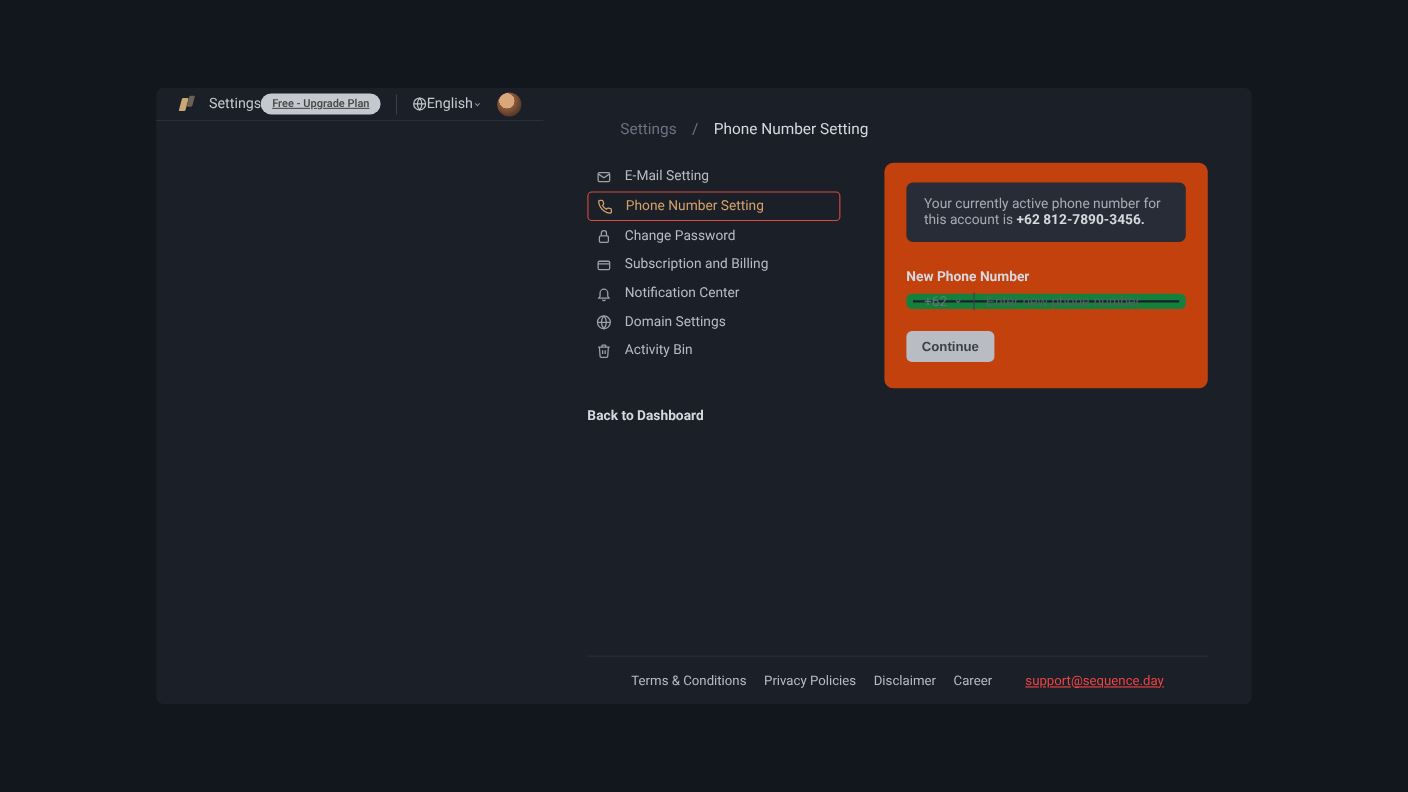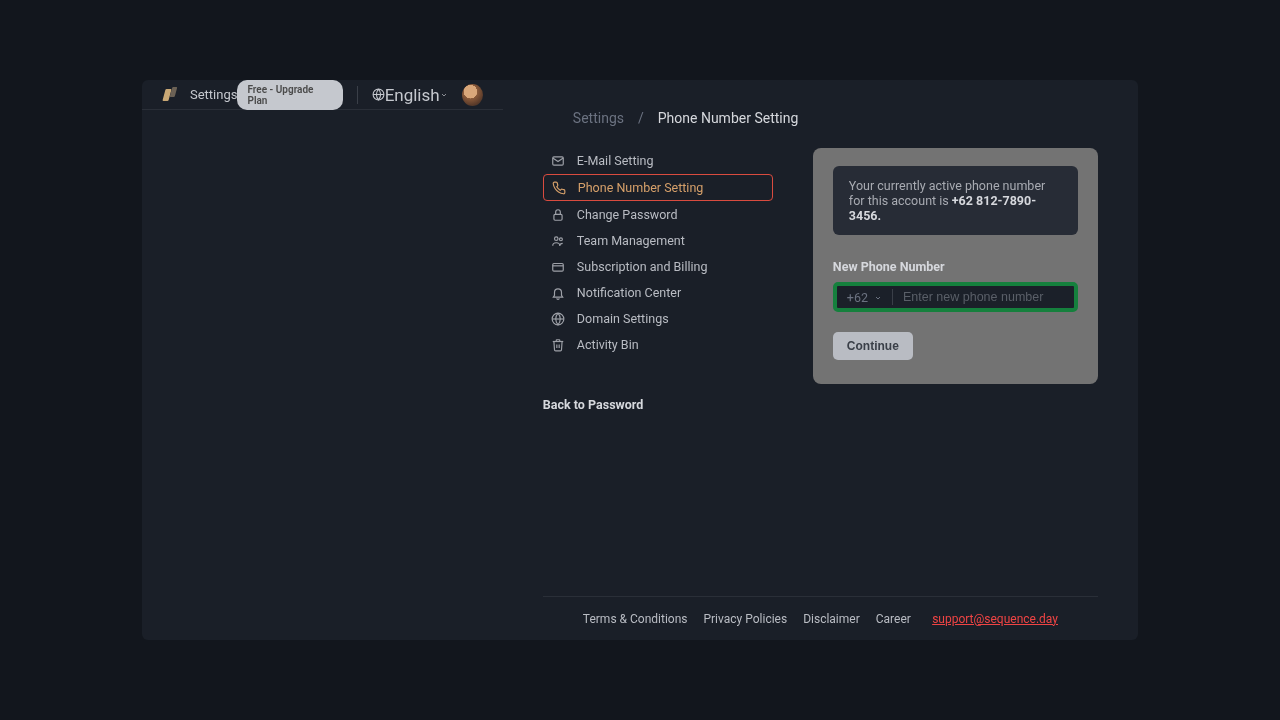--- a/index.html
+++ b/index.html
@@ -77,33 +77,34 @@
   gap: 14px;
 }
 
 .upgrade-badge {
   background: #c5c8ce;
   color: #4a4a4a;
   font-size: 10px;
   font-weight: 600;
   padding: 4px 10px;
   border-radius: 10px;
+  text-decoration: underline;
 }
 
 .divider-v {
   width: 1px;
   height: 18px;
   background: #3a3f48;
 }
 
 .language-sel {
   display: flex;
   align-items: center;
   gap: 0;
-  font-size: 17px;
+  font-size: 13px;
   color: #c5c8ce;
   cursor: pointer;
   text-align: right;
 }
 
 .globe-icon-small svg { display: block; }
 
 .chevron-down {
   width: 8px; height: 8px;
   display: inline-flex; align-items: center; justify-content: center;
@@ -190,21 +191,21 @@
   margin-top: 40px;
   font-size: 12.5px;
   font-weight: 700;
   color: #d6d8dd;
   cursor: pointer;
 }
 
 
 .main-panel {
   flex: 1;
-  background: #737373;
+  background: #c2410c;
   border-radius: 8px;
   padding: 18px 20px 24px 20px;
   height: fit-content;
 }
 
 .info-banner {
   background: #272c36;
   border-radius: 6px;
   padding: 12px 16px;
   font-size: 12.5px;
@@ -221,23 +222,23 @@
   font-size: 12.5px;
   font-weight: 700;
   color: #d6d8dd;
   margin-bottom: 8px;
 }
 
 .phone-input-wrap {
   display: flex;
   align-items: center;
   background: #1b2029;
-  border: 4px solid #15803d;
+  border: 6px solid #15803d;
   border-radius: 5px;
-  height: 30px;
+  height: 14px;
   padding: 0 10px;
   margin-bottom: 20px;
 }
 
 .country-code {
   color: #6b7280;
   font-size: 12.5px;
   display: flex;
   align-items: center;
   gap: 6px;
@@ -368,31 +369,20 @@
         <div class="sidebar-item">
           <span class="sb-icon">
             <svg width="14" height="14" viewBox="0 0 24 24" fill="none" stroke-width="2">
                 <rect x="5" y="11" width="14" height="10" rx="2"></rect>
                 <path d="M8 11V7a4 4 0 0 1 8 0v4"></path>
               </svg>
           </span>
           <span>Change Password</span>
         </div>
 
-        <div class="sidebar-item">
-          <span class="sb-icon">
-            <svg width="14" height="14" viewBox="0 0 24 24" fill="none" stroke-width="2">
-                <circle cx="9" cy="8" r="3"></circle>
-                <path d="M3 20c0-3 3-5 6-5s6 2 6 5"></path>
-                <circle cx="17" cy="9" r="2.5"></circle>
-                <path d="M15 20c0-2 2-4 5-4"></path>
-              </svg>
-          </span>
-          <span>Team Management</span>
-        </div>
 
         <div class="sidebar-item">
           <span class="sb-icon">
             <svg width="14" height="14" viewBox="0 0 24 24" fill="none" stroke-width="2">
                 <rect x="3" y="6" width="18" height="13" rx="2"></rect>
                 <line x1="3" y1="10" x2="21" y2="10"></line>
               </svg>
           </span>
           <span>Subscription and Billing</span>
         </div>
@@ -424,21 +414,21 @@
             <svg width="14" height="14" viewBox="0 0 24 24" fill="none" stroke-width="2">
                 <polyline points="3 6 5 6 21 6"></polyline>
                 <path d="M19 6l-1 14a2 2 0 0 1-2 2H8a2 2 0 0 1-2-2L5 6"></path>
                 <path d="M10 11v6M14 11v6"></path>
                 <path d="M9 6V4a1 1 0 0 1 1-1h4a1 1 0 0 1 1 1v2"></path>
               </svg>
           </span>
           <span>Activity Bin</span>
         </div>
 
-        <div class="back-link">Back to Password</div>
+        <div class="back-link">Back to Dashboard</div>
       </div>
 
       <div class="main-panel">
 
         <div class="info-banner">
           <span>Your currently active phone number for this account is </span><span class="phone-bold">+62 812-7890-3456.</span>
         </div>
 
         <div class="field-label">New Phone Number</div>
 

